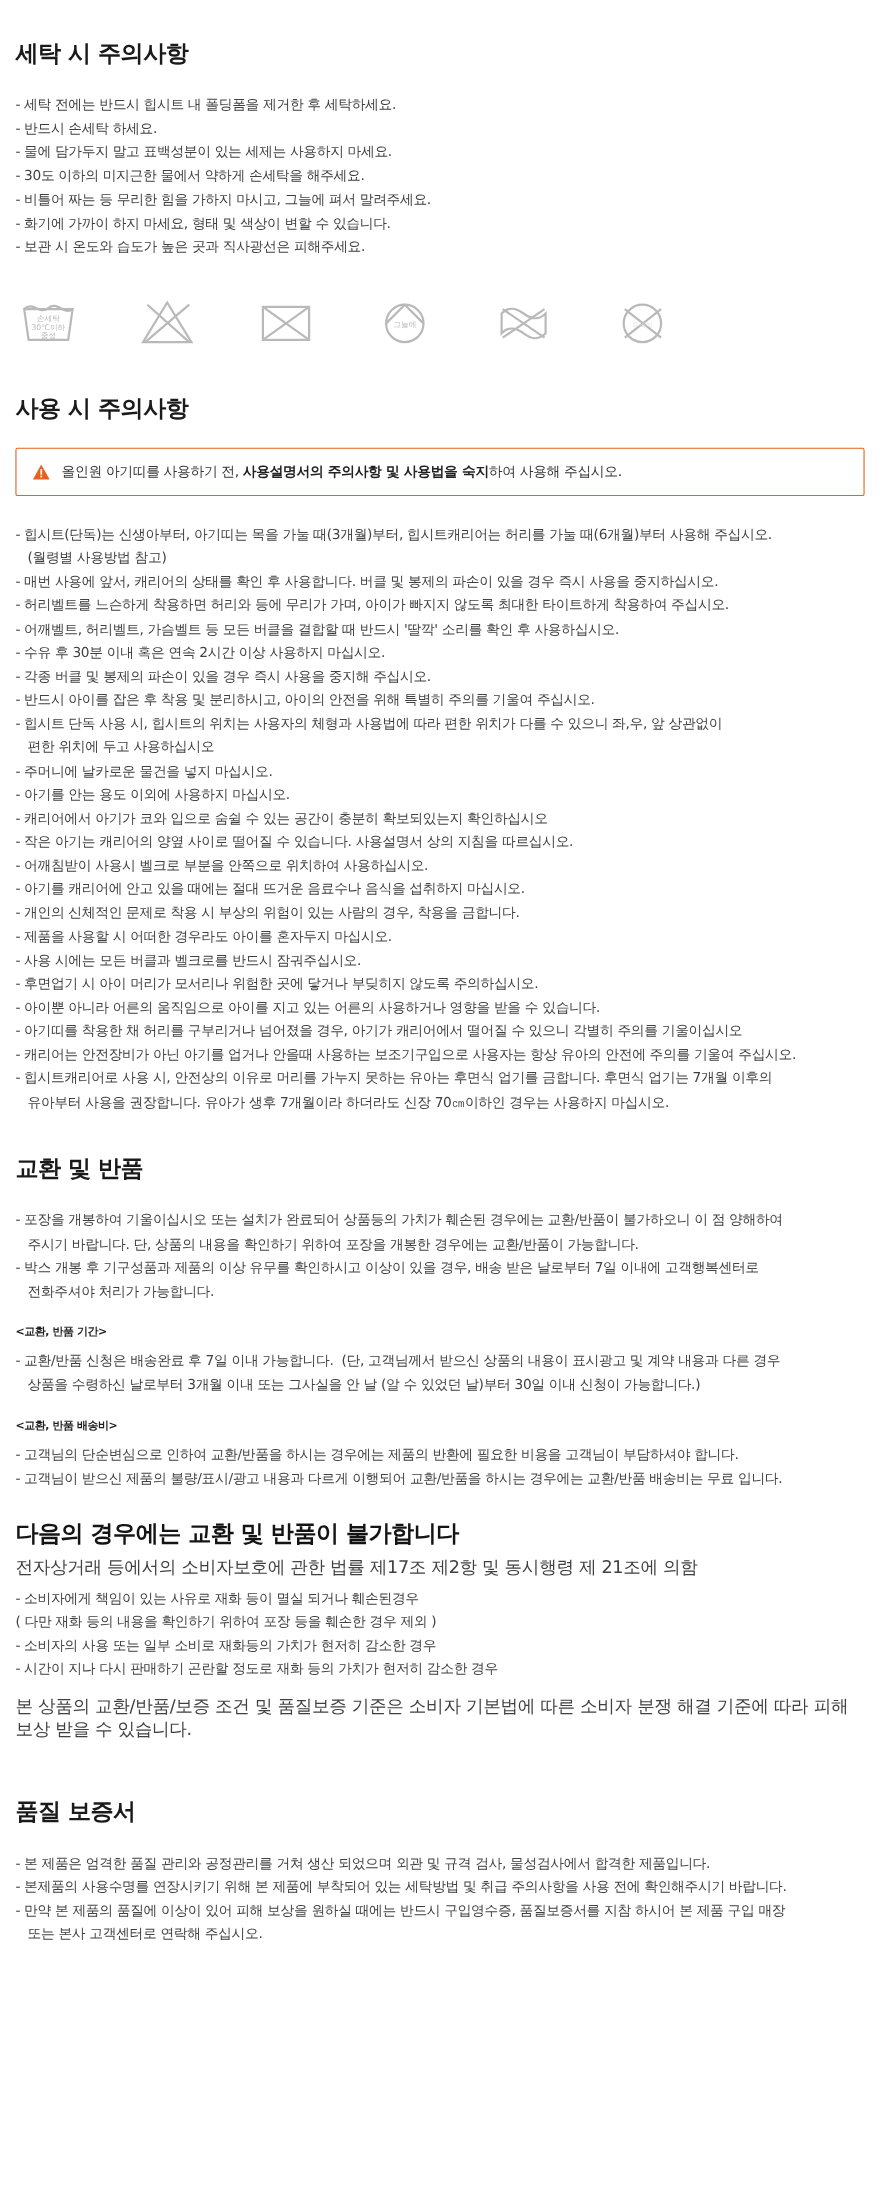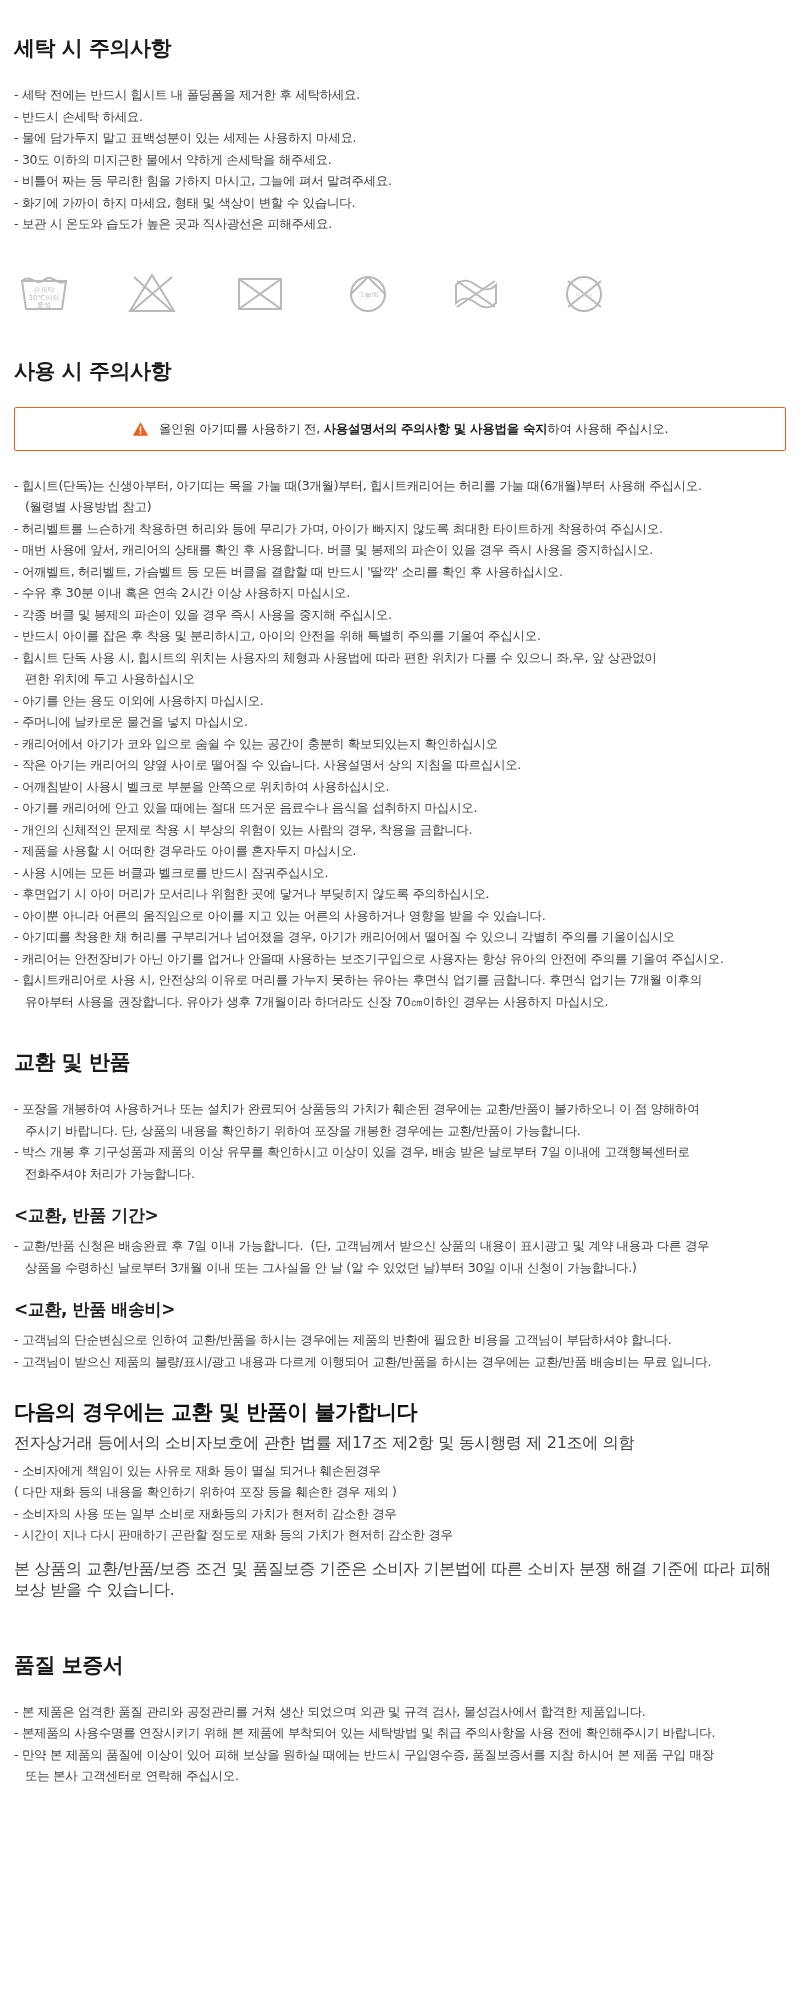--- a/index.html
+++ b/index.html
@@ -60,39 +60,38 @@
 
   
   .callout {
     border: 1px solid #e8621f;
     border-radius: 2px;
     padding: 12px 14px;
     display: flex;
     align-items: center;
     gap: 10px;
     margin: 4px 0 24px 0;
-    justify-content: center;
   }
   .callout .warn-icon {
     flex: 0 0 auto;
     width: 17px;
     height: 16px;
     display: block;
   }
   .callout .callout-text {
     font-size: 12.5px;
     color: #333333;
     letter-spacing: -0.3px;
     line-height: 18px;
   }
   .callout .callout-text b { font-weight: bold; color: #222; }
 
   
   h3.sub-title {
-    font-size: 17px;
+    font-size: 10px;
     font-weight: bold;
     color: #1f1f1f;
     margin: 20px 0 8px 0;
     letter-spacing: -0.4px;
   }
   h3.sub-title-lg {
     font-size: 21px;
     font-weight: bold;
     color: #141414;
     margin: 26px 0 6px 0;
@@ -194,30 +193,30 @@
           <path d="M10 1 L19 17 L1 17 Z" fill="#e8621f"></path>
           <rect x="9.1" y="6" width="1.8" height="6" fill="#ffffff"></rect>
           <rect x="9.1" y="13" width="1.8" height="1.9" fill="#ffffff"></rect>
         </svg>
         <div class="callout-text"><span>올인원 아기띠를 사용하기 전, </span><b>사용설명서의 주의사항 및 사용법을 숙지</b><span>하여 사용해 주십시오.</span></div>
       </div>
 
       <ul class="lines">
         <li>- 힙시트(단독)는 신생아부터, 아기띠는 목을 가눌 때(3개월)부터, 힙시트캐리어는 허리를 가눌 때(6개월)부터 사용해 주십시오.</li>
         <li class="indent">(월령별 사용방법 참고)</li>
+        <li>- 매번 사용에 앞서, 캐리어의 상태를 확인 후 사용합니다. 버클 및 봉제의 파손이 있을 경우 즉시 사용을 중지하십시오.</li>
         <li>- 허리벨트를 느슨하게 착용하면 허리와 등에 무리가 가며, 아이가 빠지지 않도록 최대한 타이트하게 착용하여 주십시오.</li>
-        <li>- 매번 사용에 앞서, 캐리어의 상태를 확인 후 사용합니다. 버클 및 봉제의 파손이 있을 경우 즉시 사용을 중지하십시오.</li>
         <li>- 어깨벨트, 허리벨트, 가슴벨트 등 모든 버클을 결합할 때 반드시 '딸깍' 소리를 확인 후 사용하십시오.</li>
         <li>- 수유 후 30분 이내 혹은 연속 2시간 이상 사용하지 마십시오.</li>
         <li>- 각종 버클 및 봉제의 파손이 있을 경우 즉시 사용을 중지해 주십시오.</li>
         <li>- 반드시 아이를 잡은 후 착용 및 분리하시고, 아이의 안전을 위해 특별히 주의를 기울여 주십시오.</li>
         <li>- 힙시트 단독 사용 시, 힙시트의 위치는 사용자의 체형과 사용법에 따라 편한 위치가 다를 수 있으니 좌,우, 앞 상관없이</li>
         <li class="indent">편한 위치에 두고 사용하십시오</li>
+        <li>- 주머니에 날카로운 물건을 넣지 마십시오.</li>
         <li>- 아기를 안는 용도 이외에 사용하지 마십시오.</li>
-        <li>- 주머니에 날카로운 물건을 넣지 마십시오.</li>
         <li>- 캐리어에서 아기가 코와 입으로 숨쉴 수 있는 공간이 충분히 확보되있는지 확인하십시오</li>
         <li>- 작은 아기는 캐리어의 양옆 사이로 떨어질 수 있습니다. 사용설명서 상의 지침을 따르십시오.</li>
         <li>- 어깨침받이 사용시 벨크로 부분을 안쪽으로 위치하여 사용하십시오.</li>
         <li>- 아기를 캐리어에 안고 있을 때에는 절대 뜨거운 음료수나 음식을 섭취하지 마십시오.</li>
         <li>- 개인의 신체적인 문제로 착용 시 부상의 위험이 있는 사람의 경우, 착용을 금합니다.</li>
         <li>- 제품을 사용할 시 어떠한 경우라도 아이를 혼자두지 마십시오.</li>
         <li>- 사용 시에는 모든 버클과 벨크로를 반드시 잠궈주십시오.</li>
         <li>- 후면업기 시 아이 머리가 모서리나 위험한 곳에 닿거나 부딪히지 않도록 주의하십시오.</li>
         <li>- 아이뿐 아니라 어른의 움직임으로 아이를 지고 있는 어른의 사용하거나 영향을 받을 수 있습니다.</li>
         <li>- 아기띠를 착용한 채 허리를 구부리거나 넘어졌을 경우, 아기가 캐리어에서 떨어질 수 있으니 각별히 주의를 기울이십시오</li>
@@ -226,21 +225,21 @@
         <li class="indent">유아부터 사용을 권장합니다. 유아가 생후 7개월이라 하더라도 신장 70㎝이하인 경우는 사용하지 마십시오.</li>
       </ul>
     </section>
 
     <div class="spacer-36"></div>
 
     <section>
       <h2 class="section-title">교환 및 반품</h2>
 
       <ul class="lines">
-        <li>- 포장을 개봉하여 사용하거나 또는 설치가 완료되어 상품등의 가치가 훼손된 경우에는 교환/반품이 불가하오니 이 점 양해하여</li>
+        <li>- 포장을 개봉하여 기울이십시오 또는 설치가 완료되어 상품등의 가치가 훼손된 경우에는 교환/반품이 불가하오니 이 점 양해하여</li>
         <li class="indent">주시기 바랍니다. 단, 상품의 내용을 확인하기 위하여 포장을 개봉한 경우에는 교환/반품이 가능합니다.</li>
         <li>- 박스 개봉 후 기구성품과 제품의 이상 유무를 확인하시고 이상이 있을 경우, 배송 받은 날로부터 7일 이내에 고객행복센터로</li>
         <li class="indent">전화주셔야 처리가 가능합니다.</li>
       </ul>
 
       <h3 class="sub-title">&lt;교환, 반품 기간&gt;</h3>
       <ul class="lines">
         <li>- 교환/반품 신청은 배송완료 후 7일 이내 가능합니다.  (단, 고객님께서 받으신 상품의 내용이 표시광고 및 계약 내용과 다른 경우</li>
         <li class="indent">상품을 수령하신 날로부터 3개월 이내 또는 그사실을 안 날 (알 수 있었던 날)부터 30일 이내 신청이 가능합니다.)</li>
       </ul>

